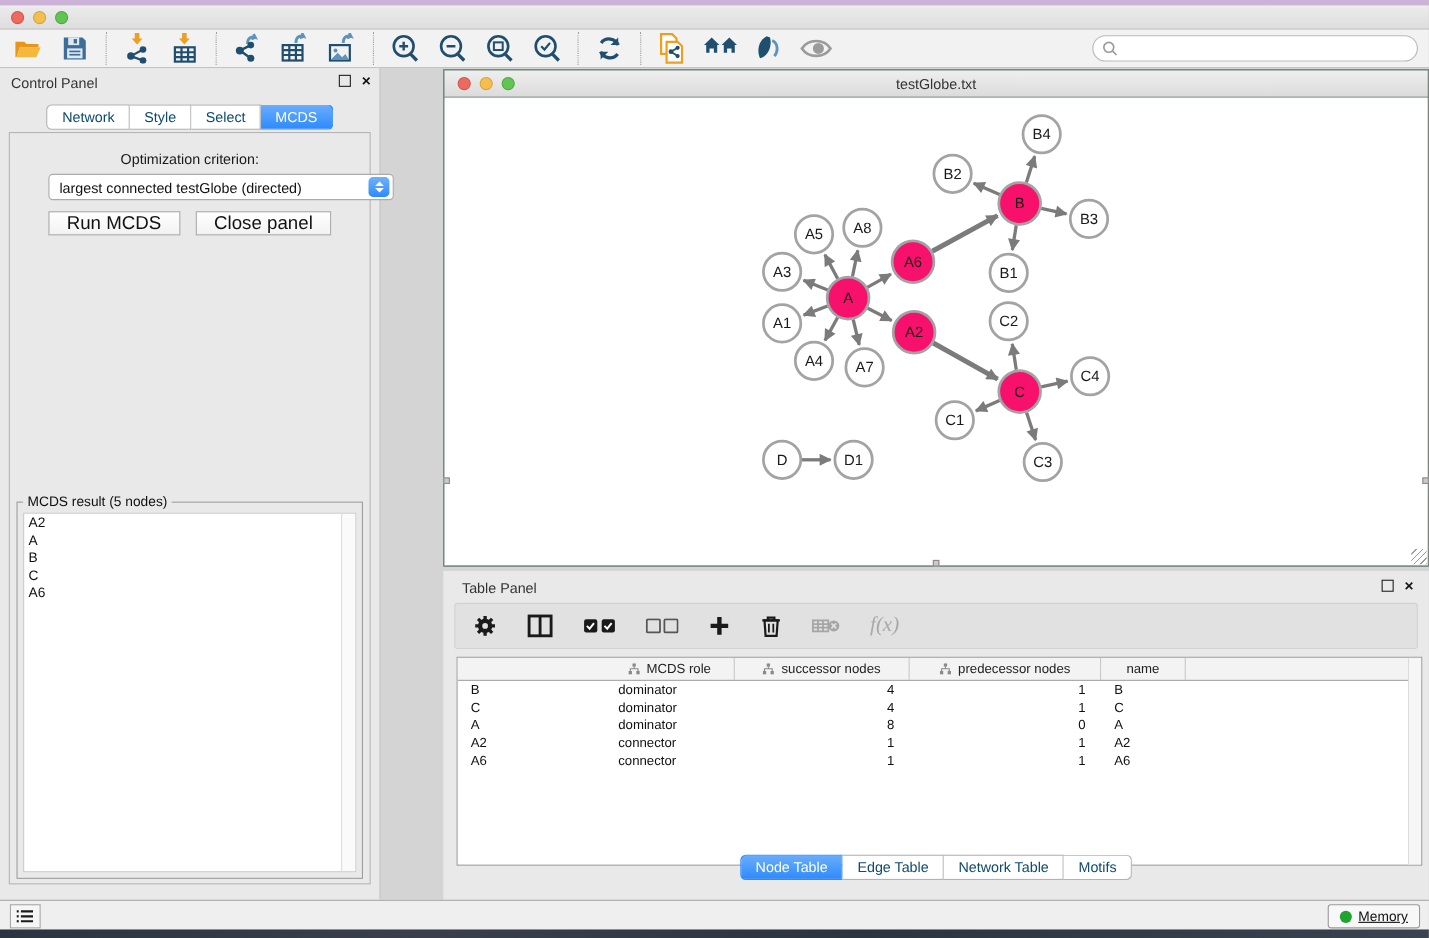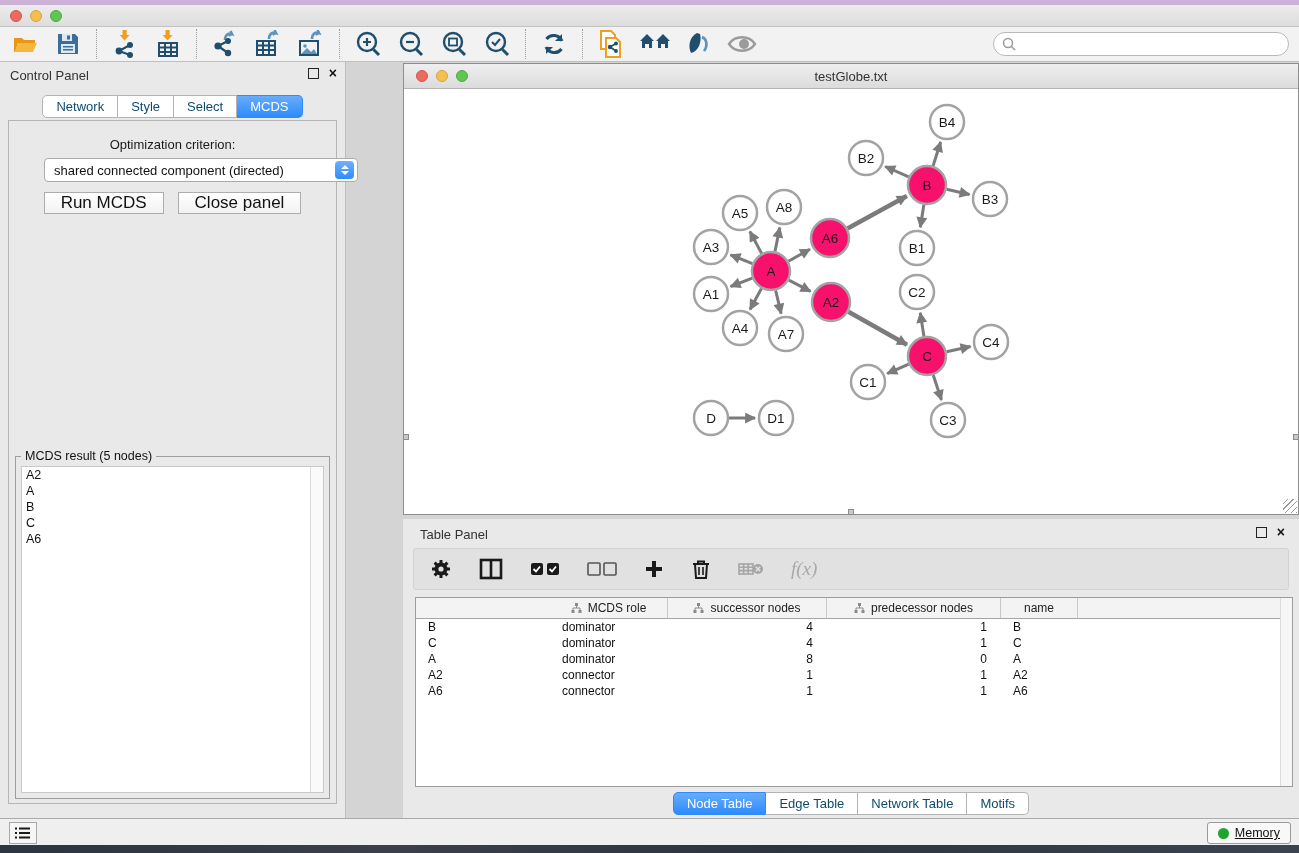--- a/index.html
+++ b/index.html
@@ -91,21 +91,21 @@
   .tp-icon { display:flex; align-items:center; justify-content:center; cursor:pointer; }
   .fx-label { font-family:"Liberation Serif",serif; font-style:italic; font-size:19px; color:#A8A8A8; }
   .tp-table { position:absolute; left:12px; top:78px; width:878px; height:190px; background:#fff;
     border:1px solid #9C9C9C; overflow:hidden; }
   .tbl-scroll { position:absolute; right:0; top:0; bottom:0; width:12px; background:#F6F6F6; border-left:1px solid #DCDCDC; }
   .tbl-header { display:flex; height:21px; background:#F3F3F3; border-bottom:1px solid #A5A5A5; }
   .th-cell { display:flex; align-items:center; justify-content:center; gap:6px; font-size:12px; color:#222;
     border-right:1px solid #C9C9C9; overflow:hidden; }
   .tbl-row { display:flex; height:16px; align-items:center; }
   .td-cell { font-size:12px; color:#111; overflow:hidden; white-space:nowrap; }
-  .tp-tabs { position:absolute; top:273px; width:100%; display:flex; justify-content:center; }
+  .tp-tabs { position:absolute; top:258px; width:100%; display:flex; justify-content:center; }
 
   
   .statusbar { position:absolute; top:818px; left:0; width:100%; height:27px; background:#EFEFEF;
     border-top:1px solid #ABABAB; }
   .status-left-btn { position:absolute; left:9px; top:3px; width:28px; height:22px; background:#F6F6F6;
     border:1px solid #A8A8A8; display:flex; align-items:center; justify-content:center; cursor:pointer; }
   .memory-btn { position:absolute; right:8px; top:3px; height:22px; padding:0 10px; background:#F8F8F8;
     border:1px solid #9A9A9A; border-radius:3px; display:flex; align-items:center; gap:6px; cursor:pointer; }
   .memory-dot { width:11px; height:11px; border-radius:50%; background:#1FA52E; }
   .memory-label { font-size:12.5px; color:#111;text-decoration:underline; }
@@ -275,21 +275,21 @@
       </div>
       <div class="cp-tabs" id="cp-tabs">
           <span class="seg">Network</span>
           <span class="seg">Style</span>
           <span class="seg">Select</span>
           <span class="seg sel">MCDS</span>
         </div>
       <div class="cp-content">
         <div class="opt-label">Optimization criterion:</div>
         <div class="criterion-select">
-          <span class="criterion-text">shared connected component (directed)</span>
+          <span class="criterion-text">largest connected testGlobe (directed)</span>
           <span class="spinner">
             <span class="spin-up"></span>
               <span class="spin-dn"></span>
           </span>
         </div>
         <div class="cp-btnrow">
           <button class="pushbtn">Run MCDS</button>
           <button class="pushbtn">Close panel</button>
         </div>
         <div class="groupbox">

